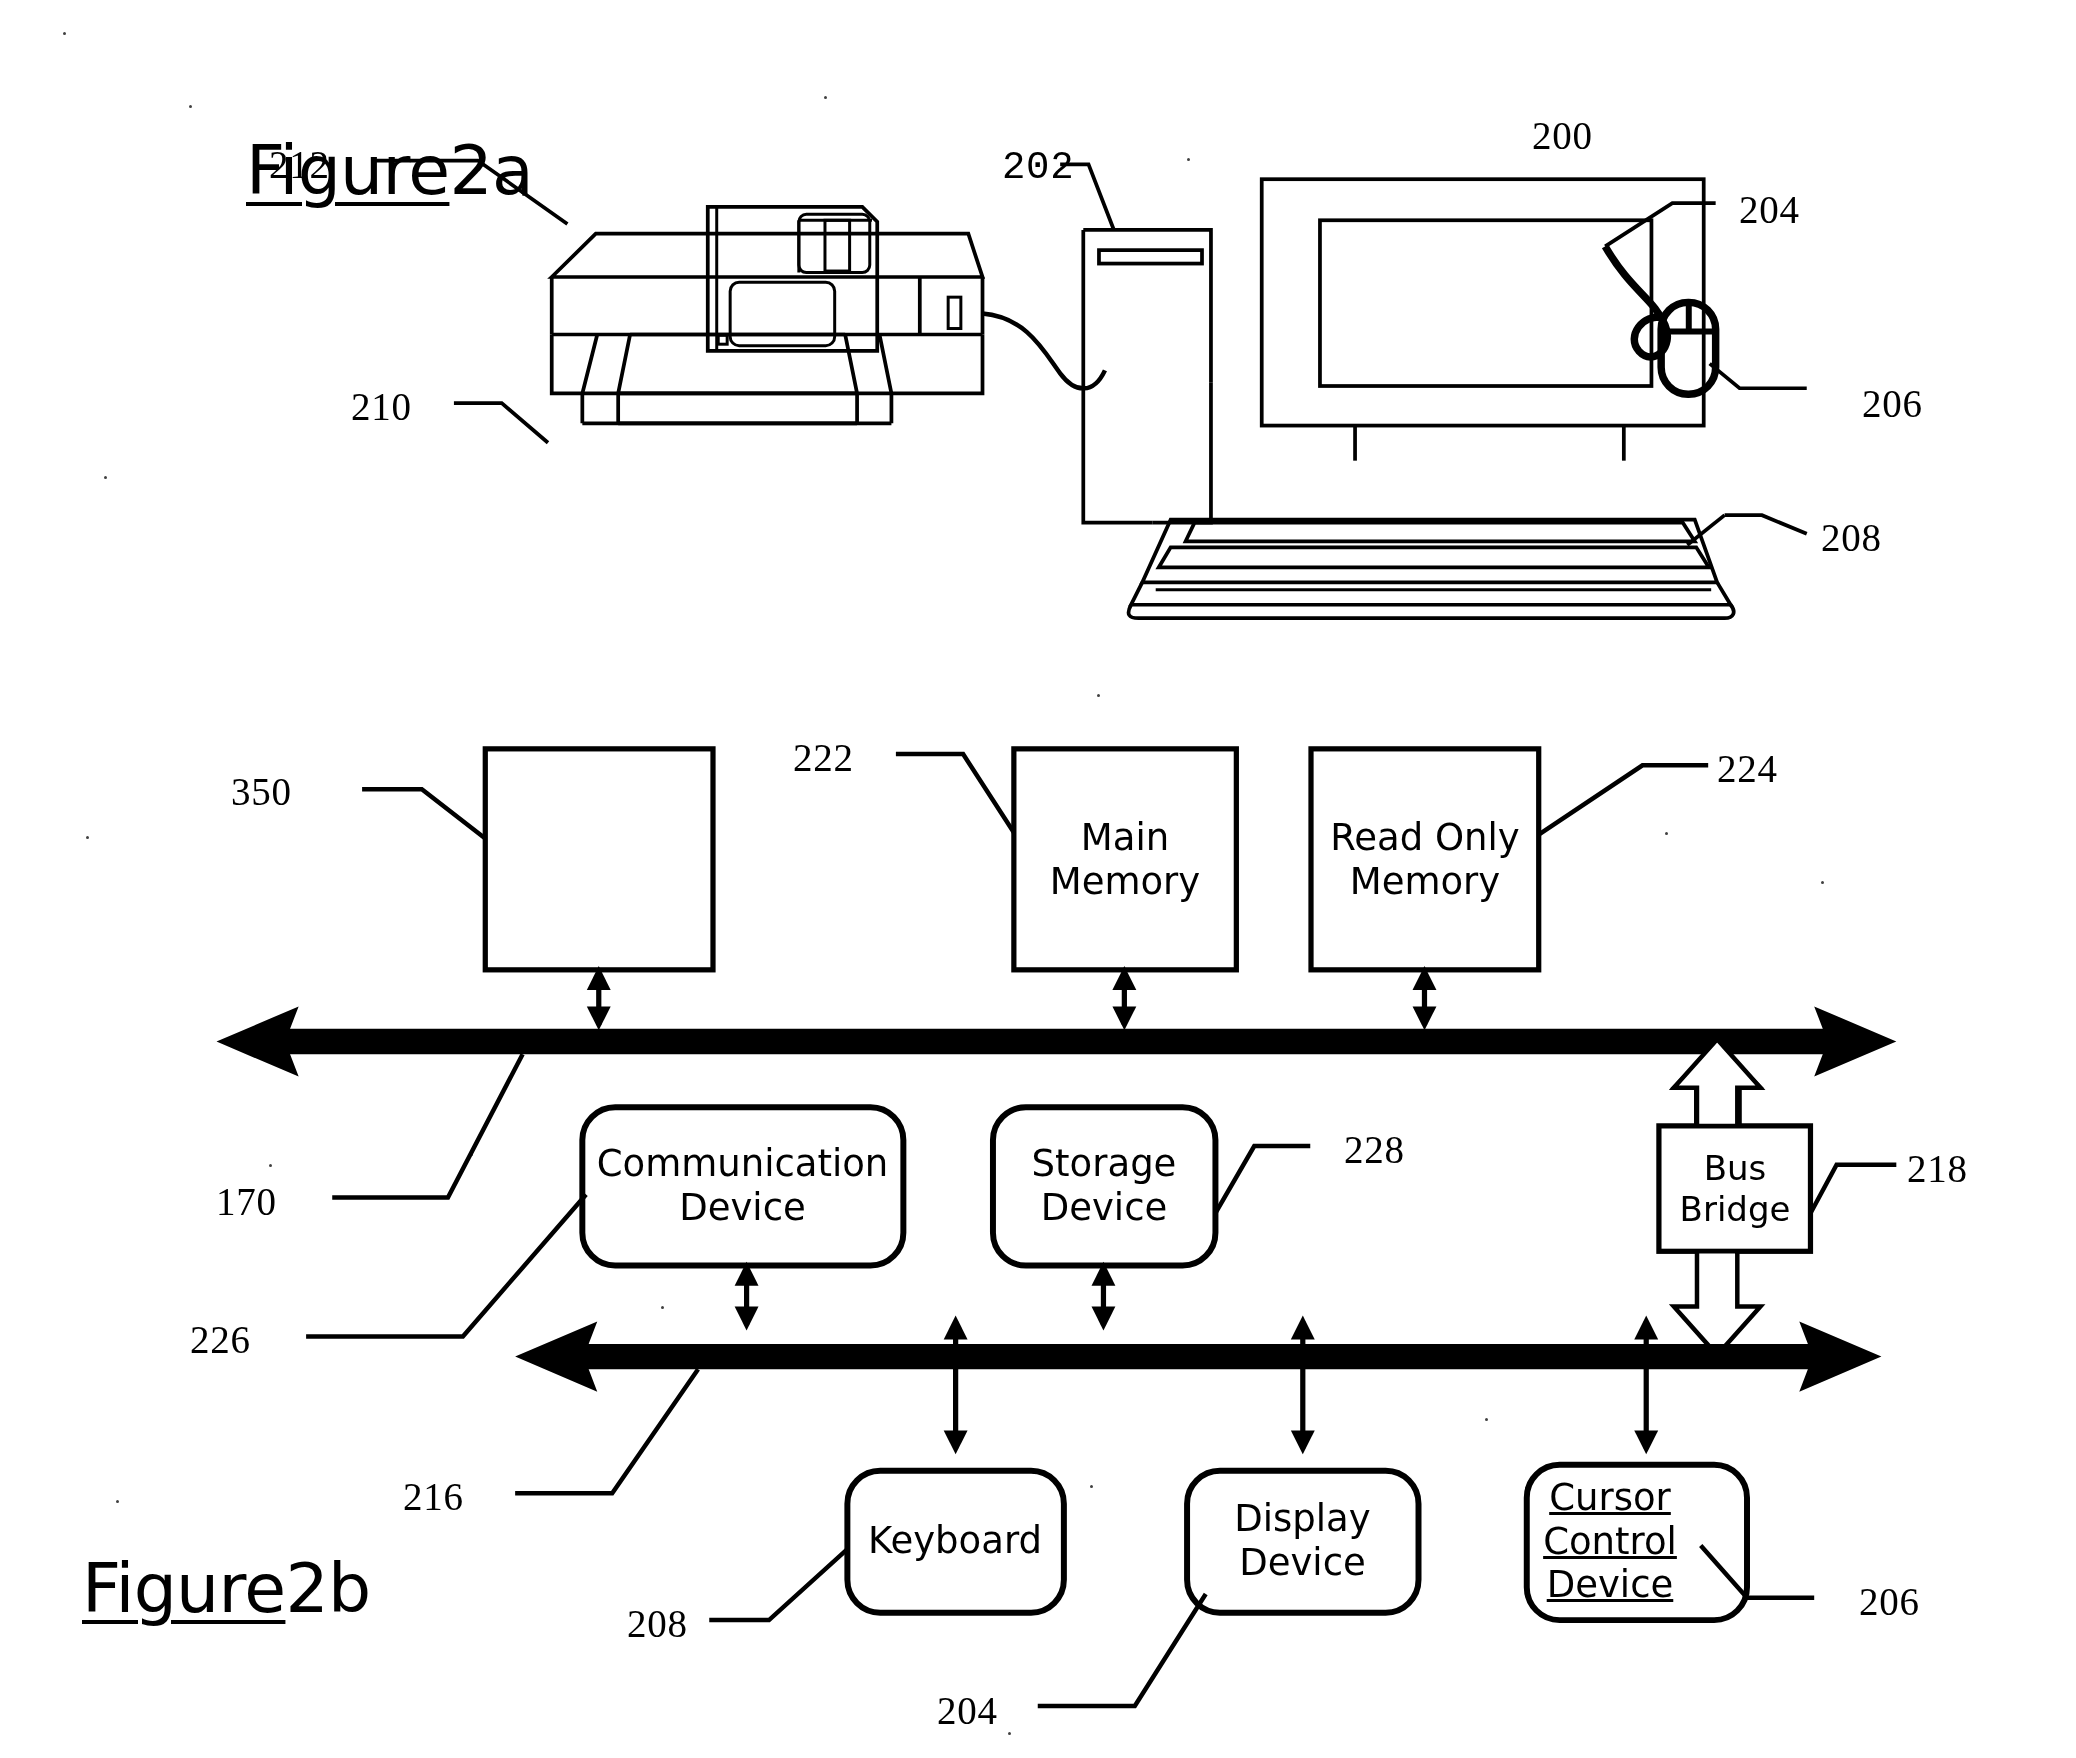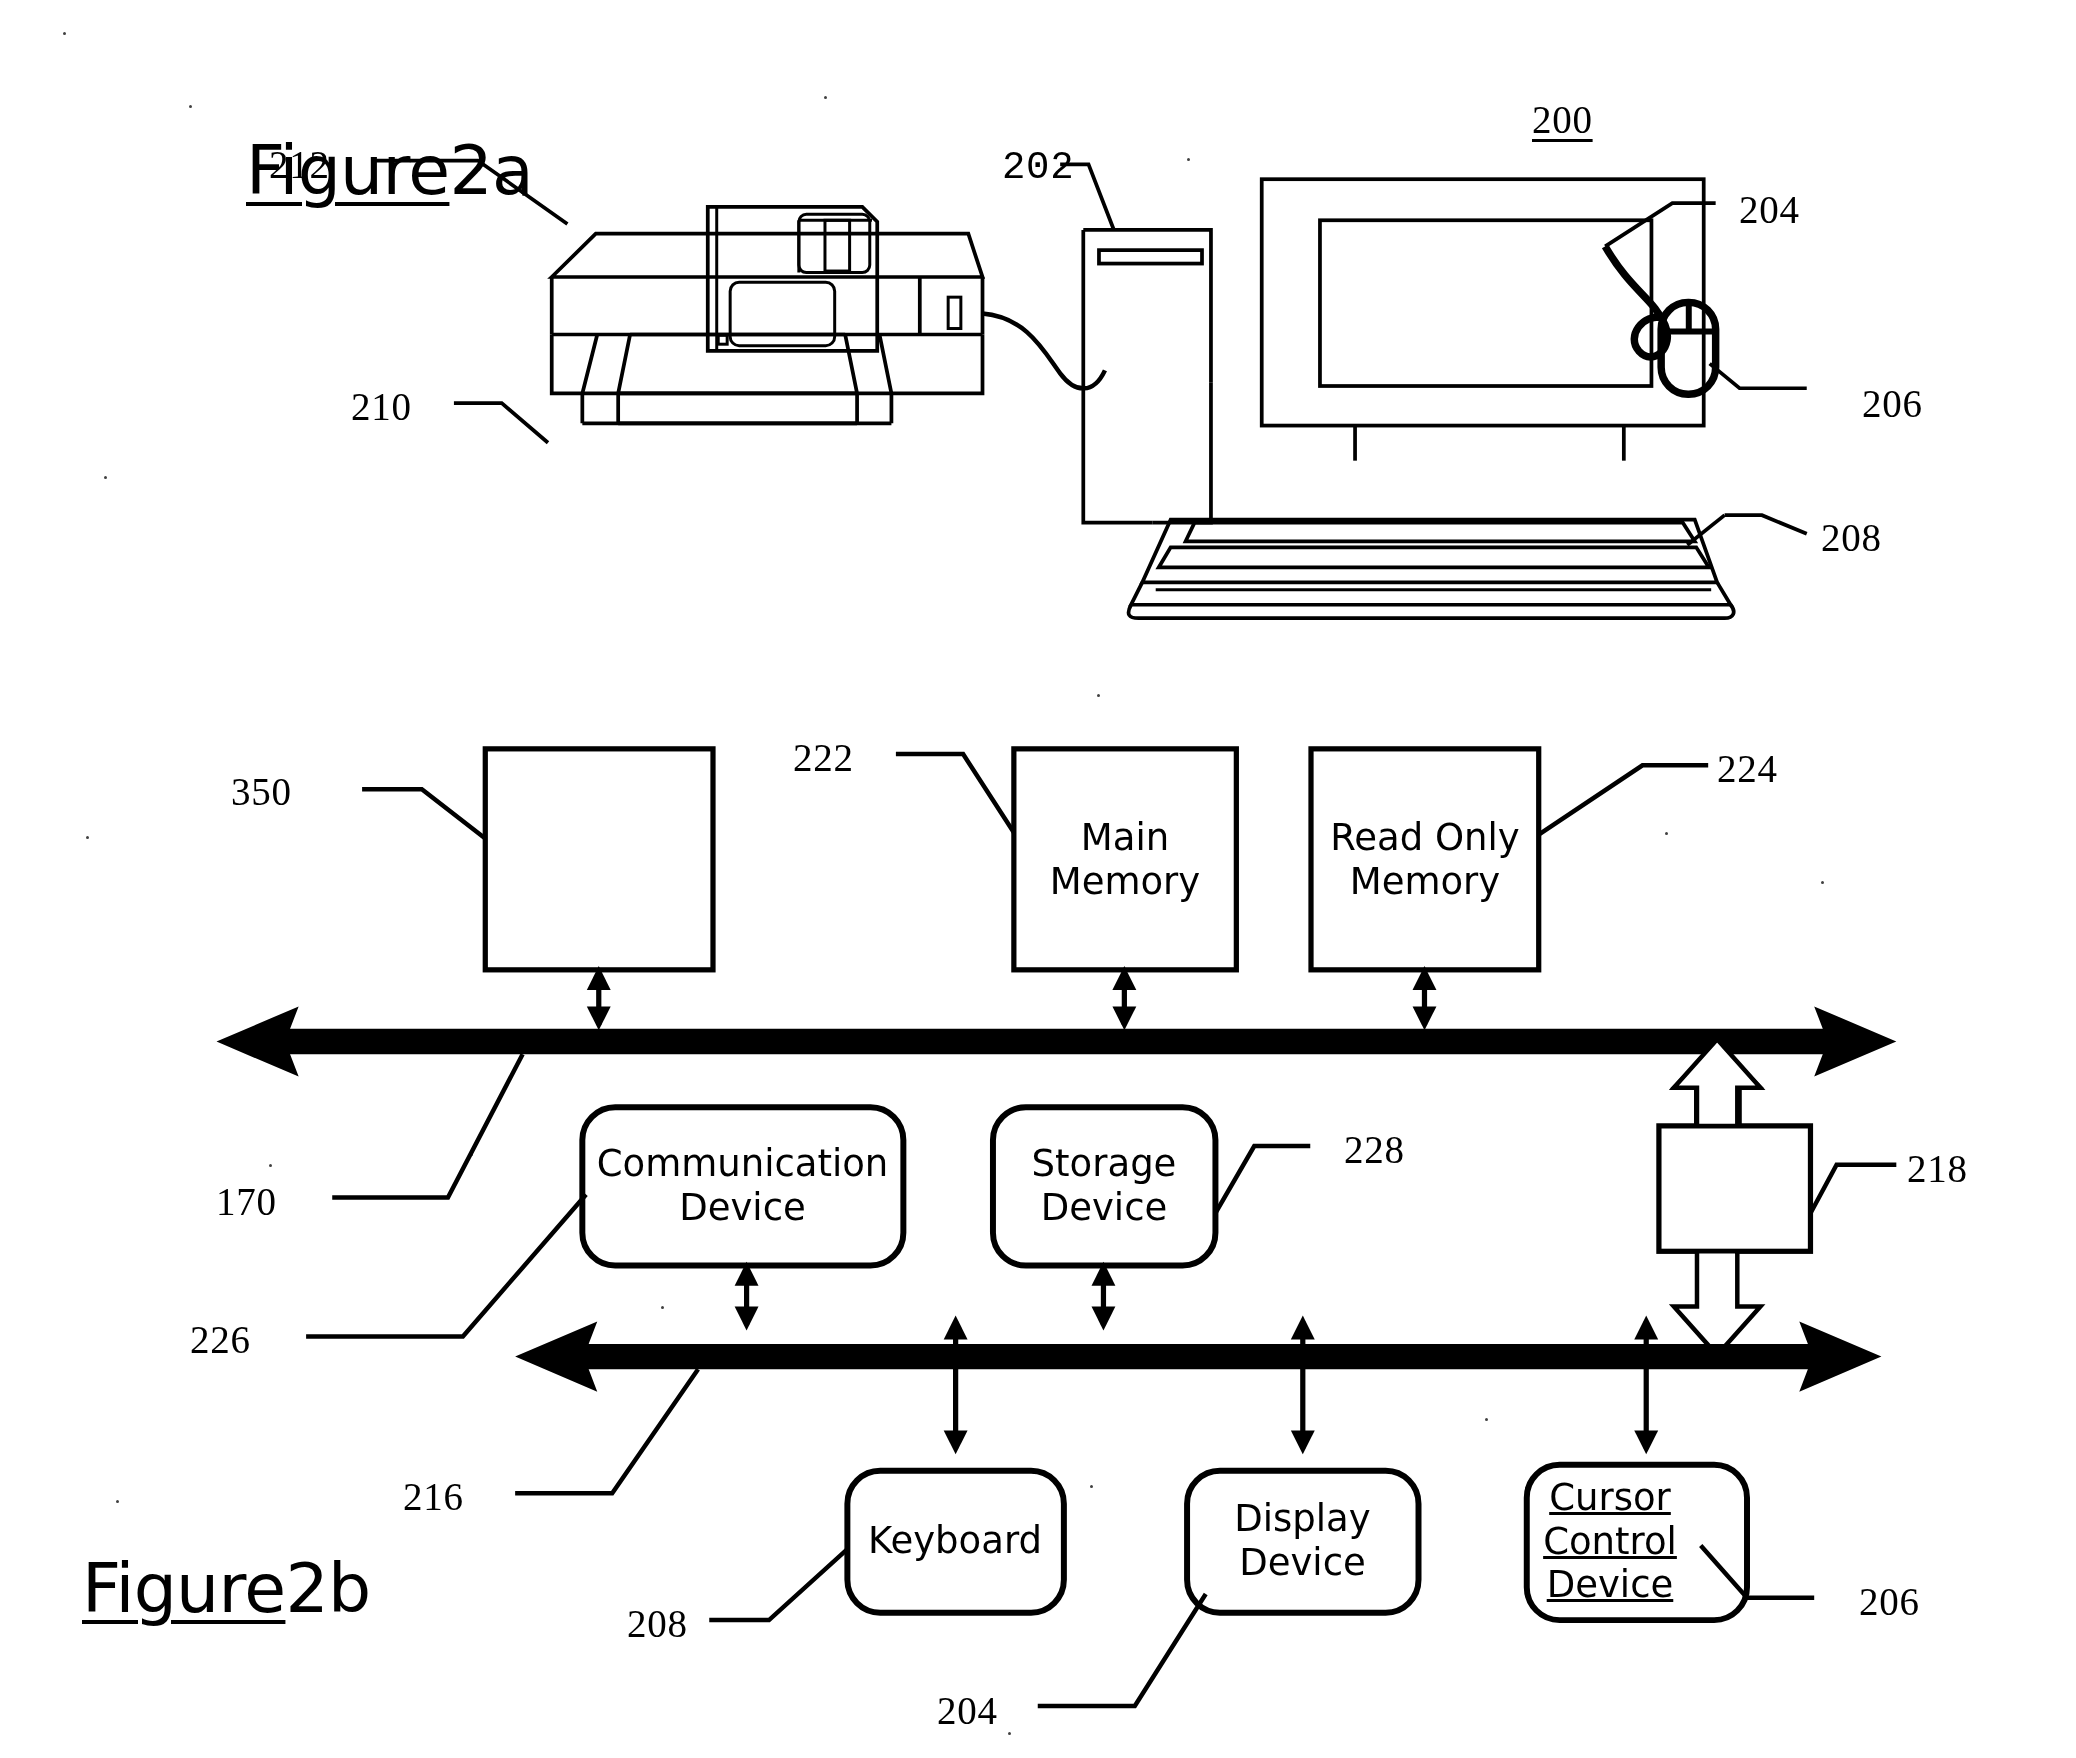--- a/index.html
+++ b/index.html
@@ -40,23 +40,23 @@
   }
   .ref {
     position: absolute;
     white-space: nowrap;
     font-family: "Liberation Serif", serif;
     font-size: 39px;
     font-weight: 400;
     letter-spacing: 0.7px;
   }
   .ref.underlined {
-    text-decoration: underline;
     text-underline-offset: 6px;
     text-decoration-thickness: 3px;
+    margin-top: 16px;
   }
   .boxlabel {
     position: absolute;
     font-family: "DejaVu Sans", sans-serif;
     font-size: 37px;
     line-height: 1.18;
     text-align: center;
     white-space: pre-line;
     display: flex;
     align-items: center;
@@ -298,20 +298,22 @@
 
   <div class="boxlabel" style="left:1014px; top:749px; width:222px; height:221px;">Main
 Memory</div>
   <div class="boxlabel" style="left:1311px; top:749px; width:228px; height:221px;">Read Only
 Memory</div>
 
   <div class="boxlabel" style="left:582px; top:1107px; width:321px; height:158px;">Communication
 Device</div>
   <div class="boxlabel" style="left:993px; top:1107px; width:222px; height:158px;">Storage
 Device</div>
+  <div class="boxlabel" style="left:1659px; top:1126px; width:152px; height:125px; font-size:34px;">Bus
+Bridge</div>
 
   <div class="boxlabel" style="left:847px; top:1470px; width:216px; height:142px;">Keyboard</div>
   <div class="boxlabel" style="left:1187px; top:1470px; width:231px; height:142px;">Display
 Device</div>
   <div class="boxlabel" style="left:1500px; top:1464px; width:220px; height:155px;text-decoration:underline;">Cursor
 Control
 Device</div>
 
   <div class="speck" style="left:63px; top:32px;"></div>
   <div class="speck" style="left:189px; top:105px;"></div>

